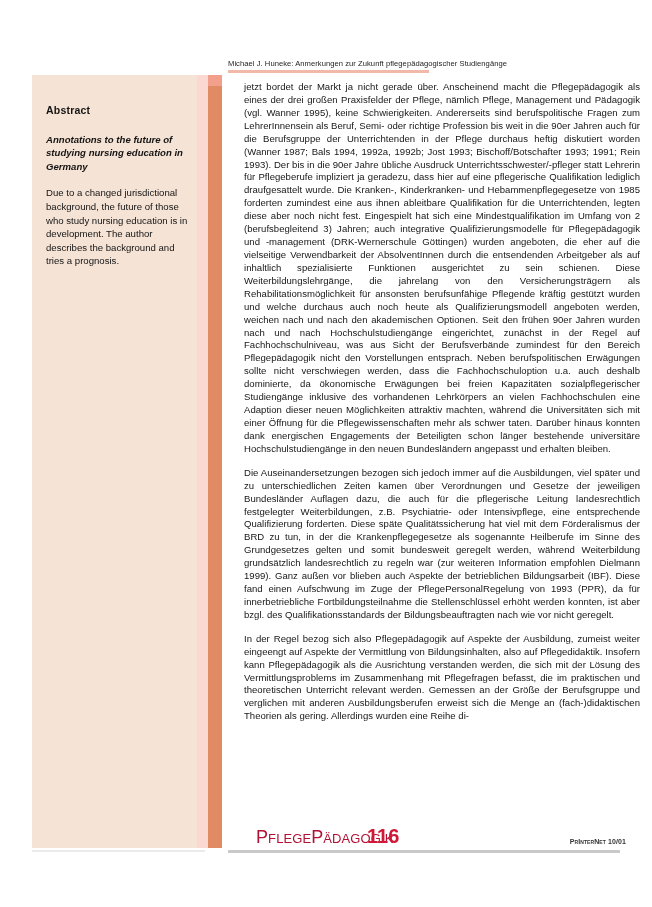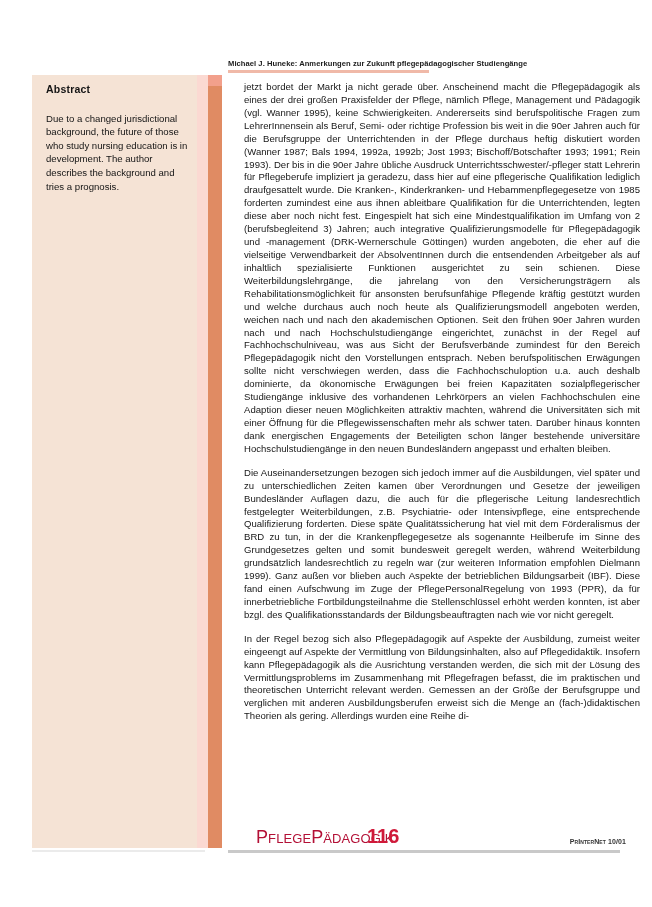--- a/index.html
+++ b/index.html
@@ -28,20 +28,21 @@
     position: absolute;
     left: 32px;
     top: 75px;
     width: 173px;
     height: 773px;
     background: #f5e3d5;
     box-shadow: 1px 0 0 rgba(0,0,0,0.03);
   }
   .abstract-inner {
     padding: 8px 12px 0 14px;
+    margin-top: 21px;
   }
   .abstract-title {
     font-size: 10.5px;
     font-weight: bold;
     letter-spacing: 0.2px;
     color: #141414;
     margin: 0 0 16px 0;
     line-height: 1.2;
   }
   .abstract-heading {
@@ -85,21 +86,21 @@
     background: #f2a08c;
   }
 
   
   .running-head {
     position: absolute;
     left: 228px;
     top: 59px;
     width: 400px;
     font-size: 7.6px;
-    font-weight: bold;
+    font-weight: normal;
     letter-spacing: 0.05px;
     color: #1c1c1c;
     white-space: nowrap;
   }
   .running-head-rule {
     position: absolute;
     left: 228px;
     top: 70px;
     width: 201px;
     height: 3px;
@@ -178,20 +179,21 @@
 <body>
 
 <div class="page">
 
   <div class="running-head">Michael J. Huneke: Anmerkungen zur Zukunft pflegepädagogischer Studiengänge</div>
   <div class="running-head-rule"></div>
 
   <div class="abstract-box">
     <div class="abstract-inner">
       <div class="abstract-title">Abstract</div>
+      <div class="abstract-heading">Annotations to the future of studying nursing education in Germany</div>
       <div class="abstract-text">Due to a changed jurisdictional background, the future of those who study nursing education is in development. The author describes the background and tries a prognosis.</div>
     </div>
   </div>
   <div class="abstract-rule"></div>
 
   <div class="strip-pink"></div>
   <div class="strip-orange"></div>
   <div class="strip-orange-cap"></div>
 
   <div class="body-col">

